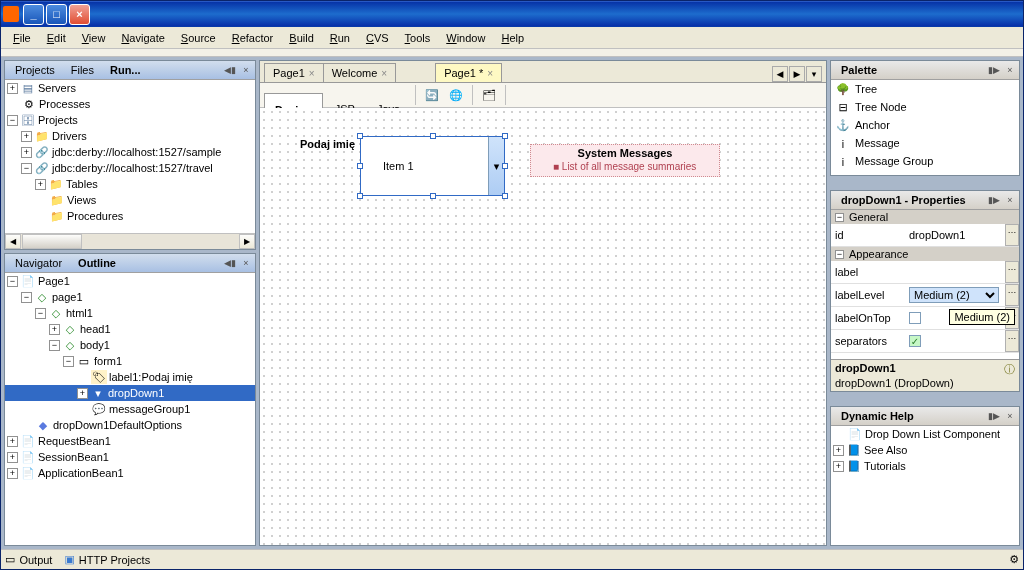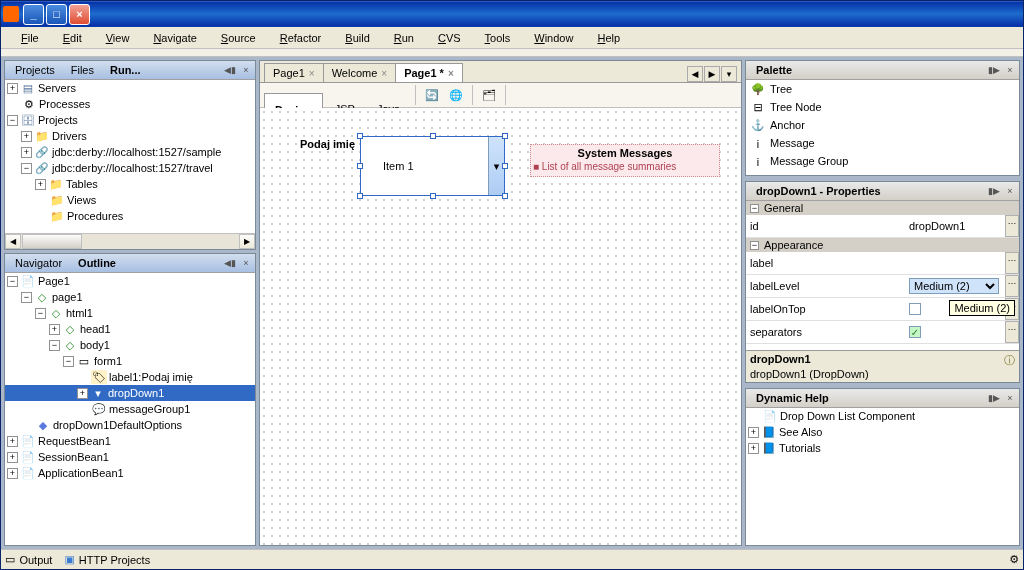--- a/index.html
+++ b/index.html
@@ -10,21 +10,21 @@
 
 .titlebar { height: 26px; background: linear-gradient(to bottom, #3b6ed5 0%, #0734a8 5%, #1d6ccd 50%, #0831a9 95%, #073fa8 100%); display: flex; align-items: center; padding: 0 2px; color: white; }
 .titlebar .icon { width: 16px; height: 16px; background: #ff6600; display: inline-block; margin-right: 4px; border-radius: 2px; }
 .titlebar .title { flex: 1; font-weight: bold; font-size: 12px; }
 .titlebar .wbtns { display: flex; gap: 2px; }
 .titlebar .wbtn { width: 21px; height: 21px; border-radius: 3px; display: flex; align-items: center; justify-content: center; font-weight: bold; color: white; font-family: Arial; }
 .titlebar .wbtn.min, .titlebar .wbtn.max { background: linear-gradient(to bottom, #4c8cdf, #1956b9); border: 1px solid #fff; }
 .titlebar .wbtn.close { background: linear-gradient(to bottom, #f0a195, #e14d32); border: 1px solid #fff; }
 
 .menubar { height: 22px; background: #ece9d8; display: flex; align-items: center; padding: 0 4px; border-bottom: 1px solid #c0c0c0; }
-.menubar .menuitem { padding: 2px 8px; text-decoration: none; color: black; margin-left: 8px; }
+.menubar .menuitem { padding: 2px 8px; text-decoration: none; color: black; }
 .menubar .menuitem u { text-decoration: underline; }
 
 .toolbar { height: 8px; background: #f3f1e7; border-bottom: 1px solid #c0c0c0; }
 
 .mainarea { flex: 1; display: flex; background: #a9b7c9; padding: 3px; gap: 3px; min-height: 0; }
 
 .pane { background: #ece9d8; border: 1px solid #7a8a99; display: flex; flex-direction: column; min-height: 0; }
 .pane-header { height: 19px; background: linear-gradient(to bottom, #e9e9e9, #d4d0c8); border-bottom: 1px solid #a0a0a0; display: flex; align-items: center; padding: 0 2px; }
 .pane-header.active { background: linear-gradient(to bottom, #d2deed, #a8c0e3); }
 .pane-tabs { display: flex; flex: 1; }
@@ -41,46 +41,46 @@
 .tree-icon { width: 16px; height: 14px; display: inline-flex; align-items: center; justify-content: center; margin-right: 2px; }
 .folder-icon { color: #d4a94c; }
 .db-icon { color: #5a7a9e; }
 
 .scrollbar-h { height: 16px; background: #e8e4d8; border-top: 1px solid #c0c0c0; display: flex; }
 .scrollbar-h .arrow { width: 16px; background: linear-gradient(to bottom, #fdfdfb, #ece9d8); border: 1px solid #c0c0c0; display: flex; align-items: center; justify-content: center; font-size: 8px; }
 .scrollbar-h .thumb { width: 60px; background: linear-gradient(to bottom, #fdfdfb, #d4d0c8); border: 1px solid #c0c0c0; margin: 0 1px; }
 
 .leftcol { width: 252px; display: flex; flex-direction: column; gap: 3px; }
 .centercol { flex: 1; display: flex; flex-direction: column; }
-.rightcol { width: 275px; display: flex; flex-direction: column; gap: 5px; }
+.rightcol { width: 190px; display: flex; flex-direction: column; gap: 14px; }
 
 .editor-tabs { height: 21px; display: flex; align-items: flex-end; background: #ece9d8; padding: 0 4px; gap: 0; }
 .editor-tab { padding: 3px 8px; border: 1px solid #999; border-bottom: none; background: #ece9d8; margin-right: -1px; display: flex; align-items: center; gap: 4px; position: relative; }
-.editor-tab.active { background: #ffffff; font-weight: bold; z-index: 1; }
+.editor-tab.active { background: #fef9c3; font-weight: normal; z-index: 1; margin-left: 40px; }
 .editor-tab .closex { font-size: 10px; color: #888; }
 .editor-tabs .spacer { flex: 1; }
 .editor-tabs .navbtn { width: 16px; height: 16px; border: 1px solid #aaa; background: #ece9d8; display: flex; align-items: center; justify-content: center; font-size: 9px; margin-left: 1px; }
 
 .editor-toolbar { height: 26px; background: #f7f5ee; border-top: 1px solid #999; border-bottom: 1px solid #c0c0c0; display: flex; align-items: center; padding: 0 4px; gap: 2px; }
 .editor-toolbar .ttab { padding: 10px 10px; margin-top: 28px; }
 .editor-toolbar .ttab.active { background: #fff; border: 1px solid #999; border-bottom: none; font-weight: bold; margin-bottom: -1px; }
 .editor-toolbar .sep { width: 1px; height: 20px; background: #c0c0c0; margin: 0 3px; }
 .editor-toolbar .ticon { width: 22px; height: 22px; display: flex; align-items: center; justify-content: center; }
 .editor-toolbar select { height: 20px; width: 150px; border: 1px solid #7f9db9; background: white; }
 
 .canvas { flex: 1; background: white; background-image: radial-gradient(circle, #d0d0d0 1px, transparent 1px); background-size: 8px 8px; position: relative; overflow: hidden; }
 .design-label { position: absolute; left: 40px; top: 30px; font-weight: bold; }
 .design-dropdown { position: absolute; left: 100px; top: 28px; width: 145px; height: 60px; border: 1px solid #316ac5; background: white; }
 .design-dropdown .ddtext { position: absolute; left: 22px; top: 50%; transform: translateY(-50%); }
 .design-dropdown .ddarrow { position: absolute; right: 0; top: 0; bottom: 0; width: 16px; background: linear-gradient(to bottom, #cfe3fb, #aecdf4); border-left: 1px solid #7f9db9; display: flex; align-items: center; justify-content: center; }
 .handle { width: 6px; height: 6px; background: white; border: 1px solid #316ac5; position: absolute; }
 
 .msgbox { position: absolute; left: 270px; top: 36px; width: 190px; background: #fce9ec; border: 1px dotted #d08a90; padding-bottom: 4px; }
 .msgbox .mtitle { font-weight: bold; text-align: center; padding: 2px; }
-.msgbox .mrow { color: #b04050; padding-left: 2px; font-size: 10px; }
+.msgbox .mrow { color: #b04050; padding-left: 22px; font-size: 10px; }
 .msgbox .mrow::before { content: "■ "; }
 
 .palette-item { display: flex; align-items: center; padding: 2px 4px; gap: 4px; }
 .palette-item .pi-icon { width: 16px; height: 14px; display: flex; align-items: center; justify-content: center; }
 
 .props { flex: 1; overflow: auto; background: white; }
 .prop-section { background: #d4d0c8; padding: 1px 4px; font-weight: normal; display: flex; align-items: center; gap: 3px; }
 .prop-row { display: flex; border-bottom: 1px solid #e0e0e0; }
 .prop-row .pk { flex: 1; padding: 5px 4px; }
 .prop-row .pv { width: 100px; padding: 1px 4px; display: flex; align-items: center; gap: 2px; }

